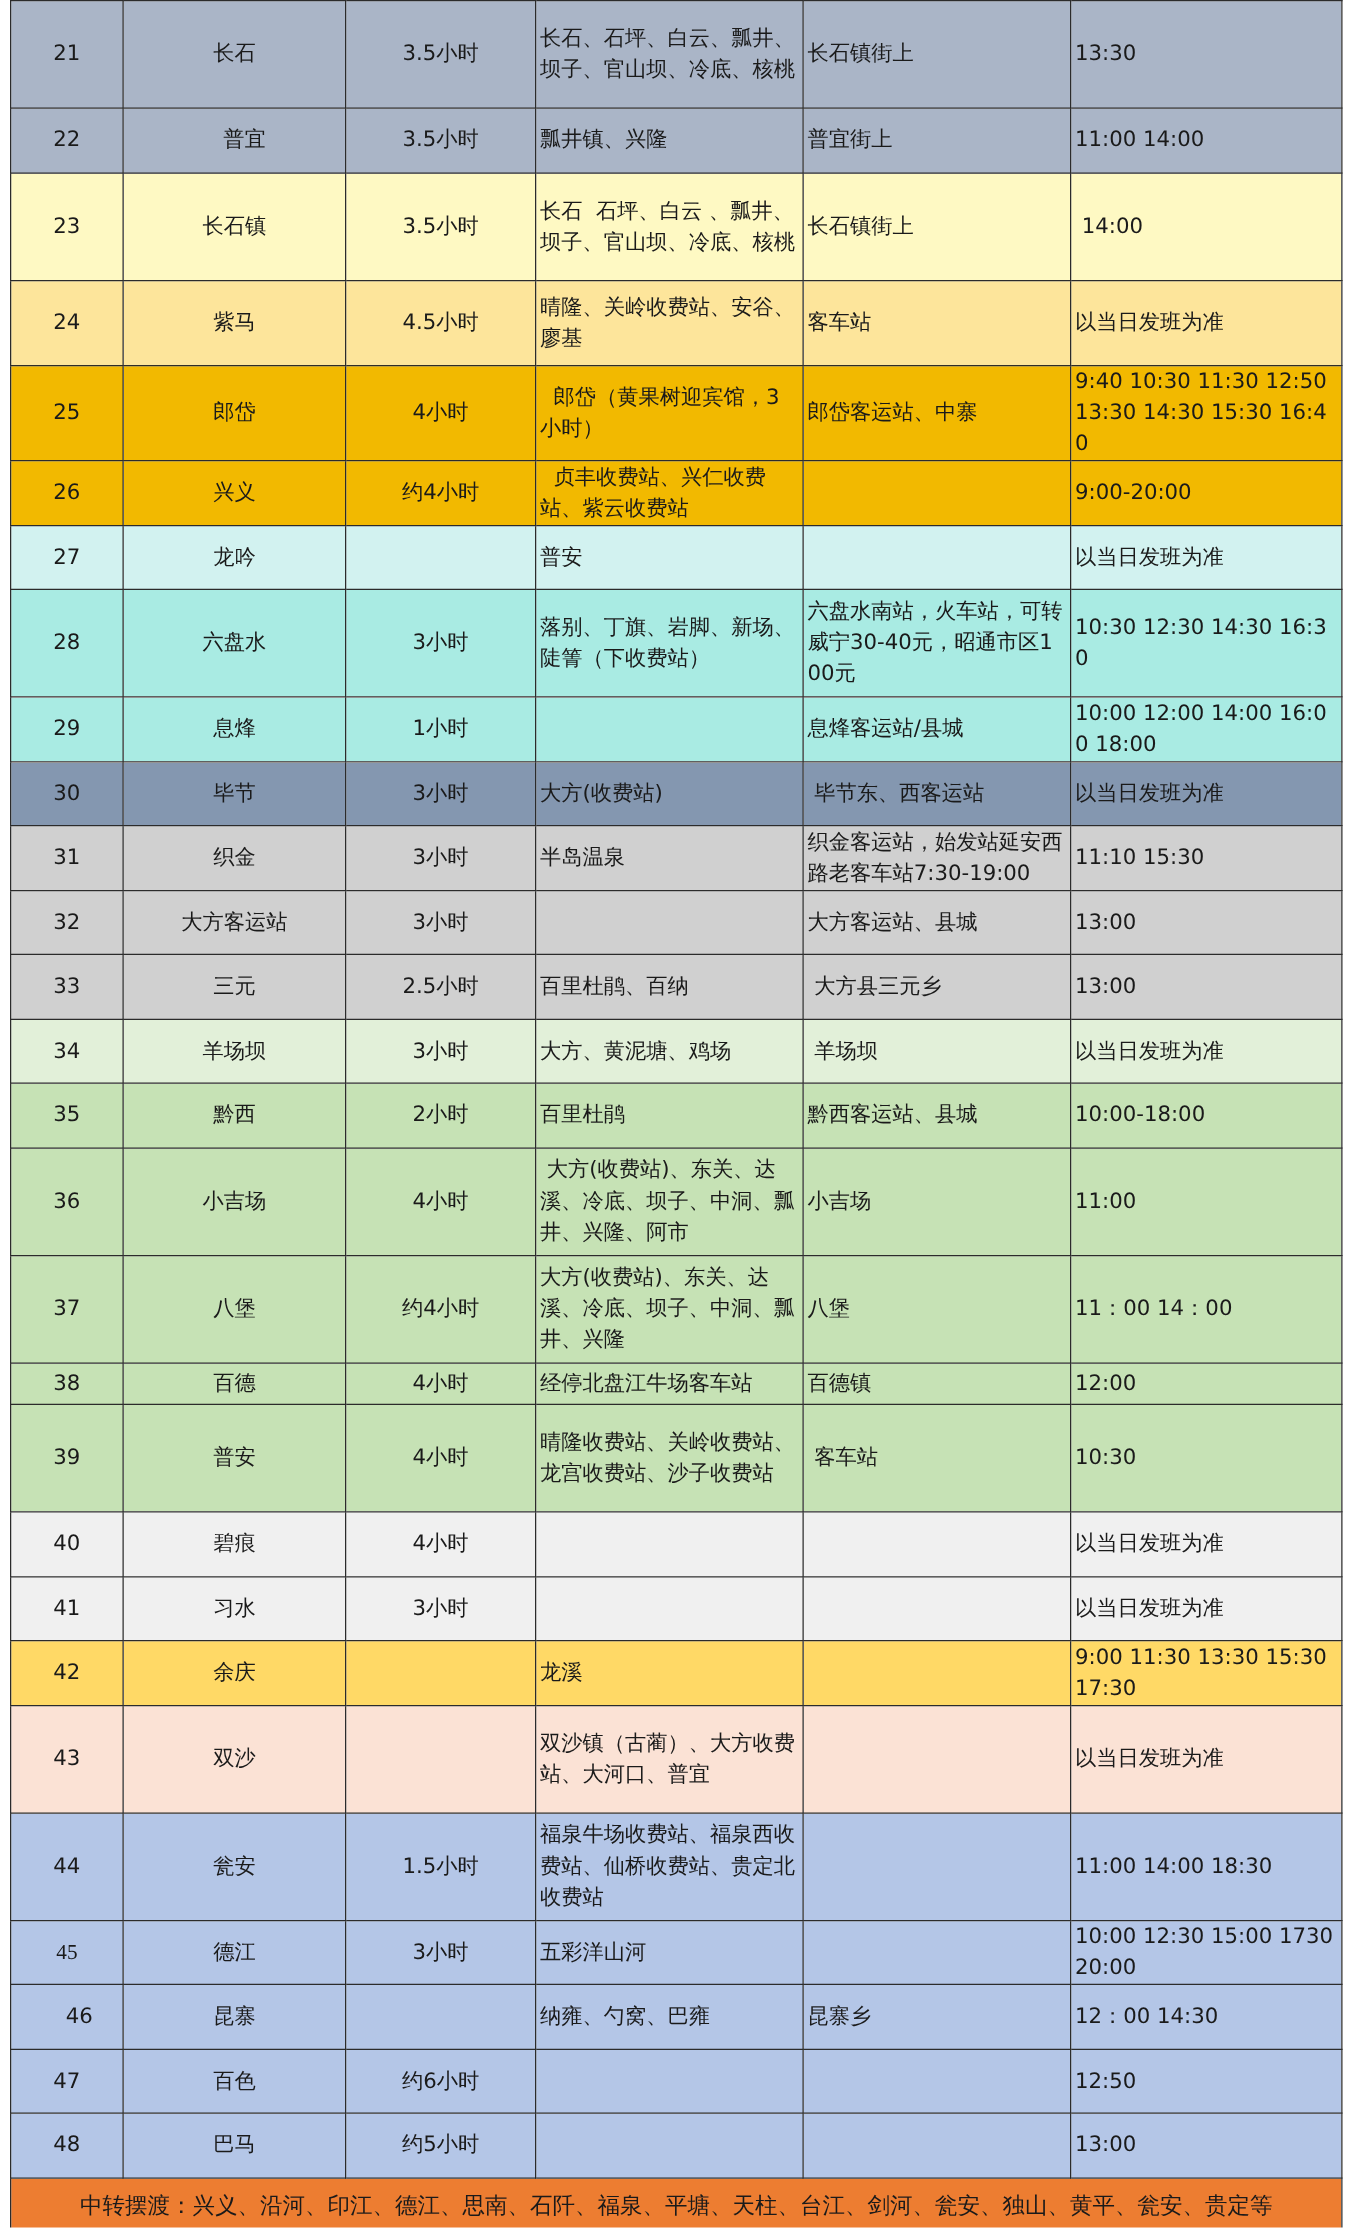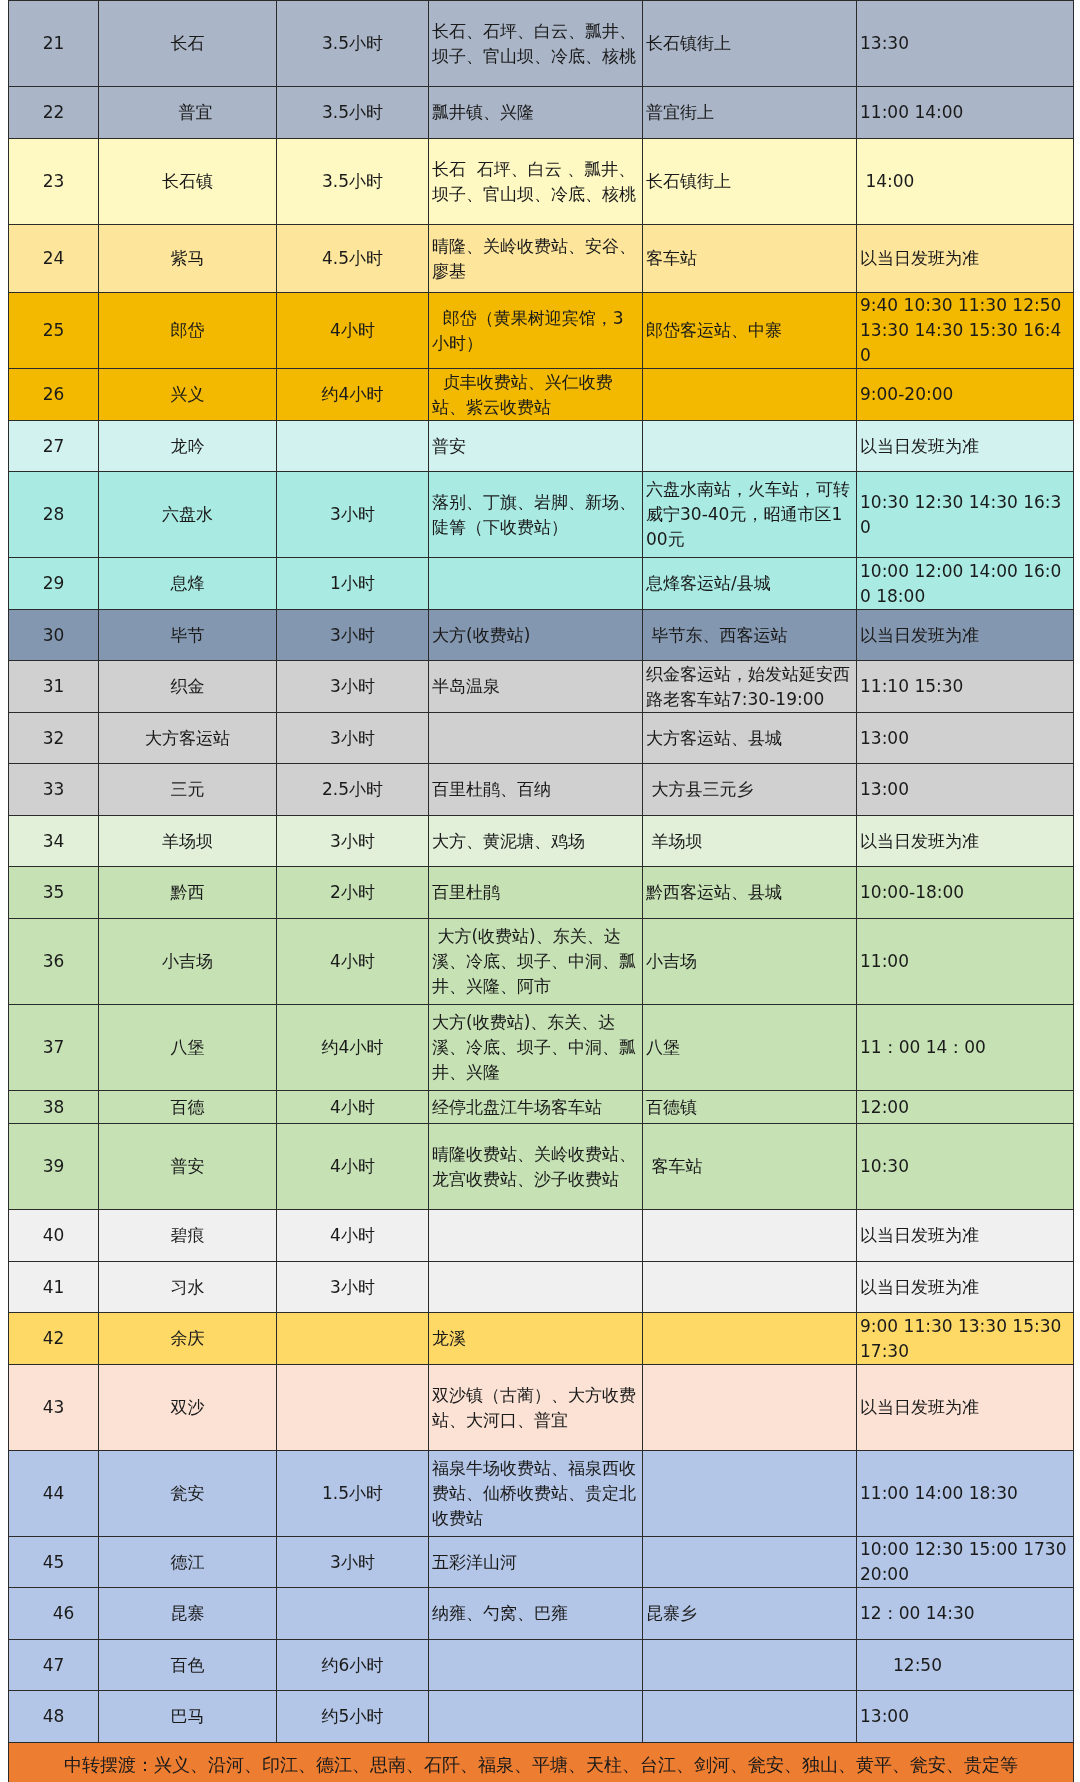--- a/index.html
+++ b/index.html
@@ -217,42 +217,42 @@
         </tr>
         <tr style="height: 86px; background: rgb(180, 198, 231);">
           <td class="c"><span style="white-space: pre-wrap;">44</span></td>
           <td class="c"><span style="white-space: pre-wrap;">瓮安</span></td>
           <td class="c"><span style="white-space: pre-wrap;">1.5小时</span></td>
           <td class="l"><span style="white-space: pre-wrap;">福泉牛场收费站、福泉西收费站、仙桥收费站、贵定北收费站</span></td>
           <td class="l"><span style="white-space: pre-wrap;"></span></td>
           <td class="l"><span style="white-space: pre-wrap;">11:00 14:00 18:30</span></td>
         </tr>
         <tr style="height: 51px; background: rgb(180, 198, 231);">
-          <td class="c"><span style="white-space: pre-wrap;">45</span></td>
+          <td class="c"><span style="white-space: pre-wrap; font-family: Liberation Serif, serif;">45</span></td>
           <td class="c"><span style="white-space: pre-wrap;">德江</span></td>
           <td class="c"><span style="white-space: pre-wrap;">3小时</span></td>
           <td class="l"><span style="white-space: pre-wrap;">五彩洋山河</span></td>
           <td class="l"><span style="white-space: pre-wrap;"></span></td>
           <td class="l"><span style="white-space: pre-wrap;">10:00 12:30 15:00 1730 20:00</span></td>
         </tr>
         <tr style="height: 52px; background: rgb(180, 198, 231);">
           <td class="c"><span style="white-space: pre-wrap; margin-left: 20px;">46</span></td>
           <td class="c"><span style="white-space: pre-wrap;">昆寨</span></td>
           <td class="c"><span style="white-space: pre-wrap;"></span></td>
           <td class="l"><span style="white-space: pre-wrap;">纳雍、勺窝、巴雍</span></td>
           <td class="l"><span style="white-space: pre-wrap;">昆寨乡</span></td>
           <td class="l"><span style="white-space: pre-wrap;">12：00 14:30</span></td>
         </tr>
         <tr style="height: 51px; background: rgb(180, 198, 231);">
           <td class="c"><span style="white-space: pre-wrap;">47</span></td>
           <td class="c"><span style="white-space: pre-wrap;">百色</span></td>
           <td class="c"><span style="white-space: pre-wrap;">约6小时</span></td>
           <td class="l"><span style="white-space: pre-wrap;"></span></td>
           <td class="l"><span style="white-space: pre-wrap;"></span></td>
-          <td class="l"><span style="white-space: pre-wrap; margin-left: 33px;">12:50</span></td>
+          <td class="l"><span style="white-space: pre-wrap;">12:50</span></td>
         </tr>
         <tr style="height: 52px; background: rgb(180, 198, 231);">
           <td class="c"><span style="white-space: pre-wrap;">48</span></td>
           <td class="c"><span style="white-space: pre-wrap;">巴马</span></td>
           <td class="c"><span style="white-space: pre-wrap;">约5小时</span></td>
           <td class="l"><span style="white-space: pre-wrap;"></span></td>
           <td class="l"><span style="white-space: pre-wrap;"></span></td>
           <td class="l"><span style="white-space: pre-wrap;">13:00</span></td>
         </tr>
       </tbody>

